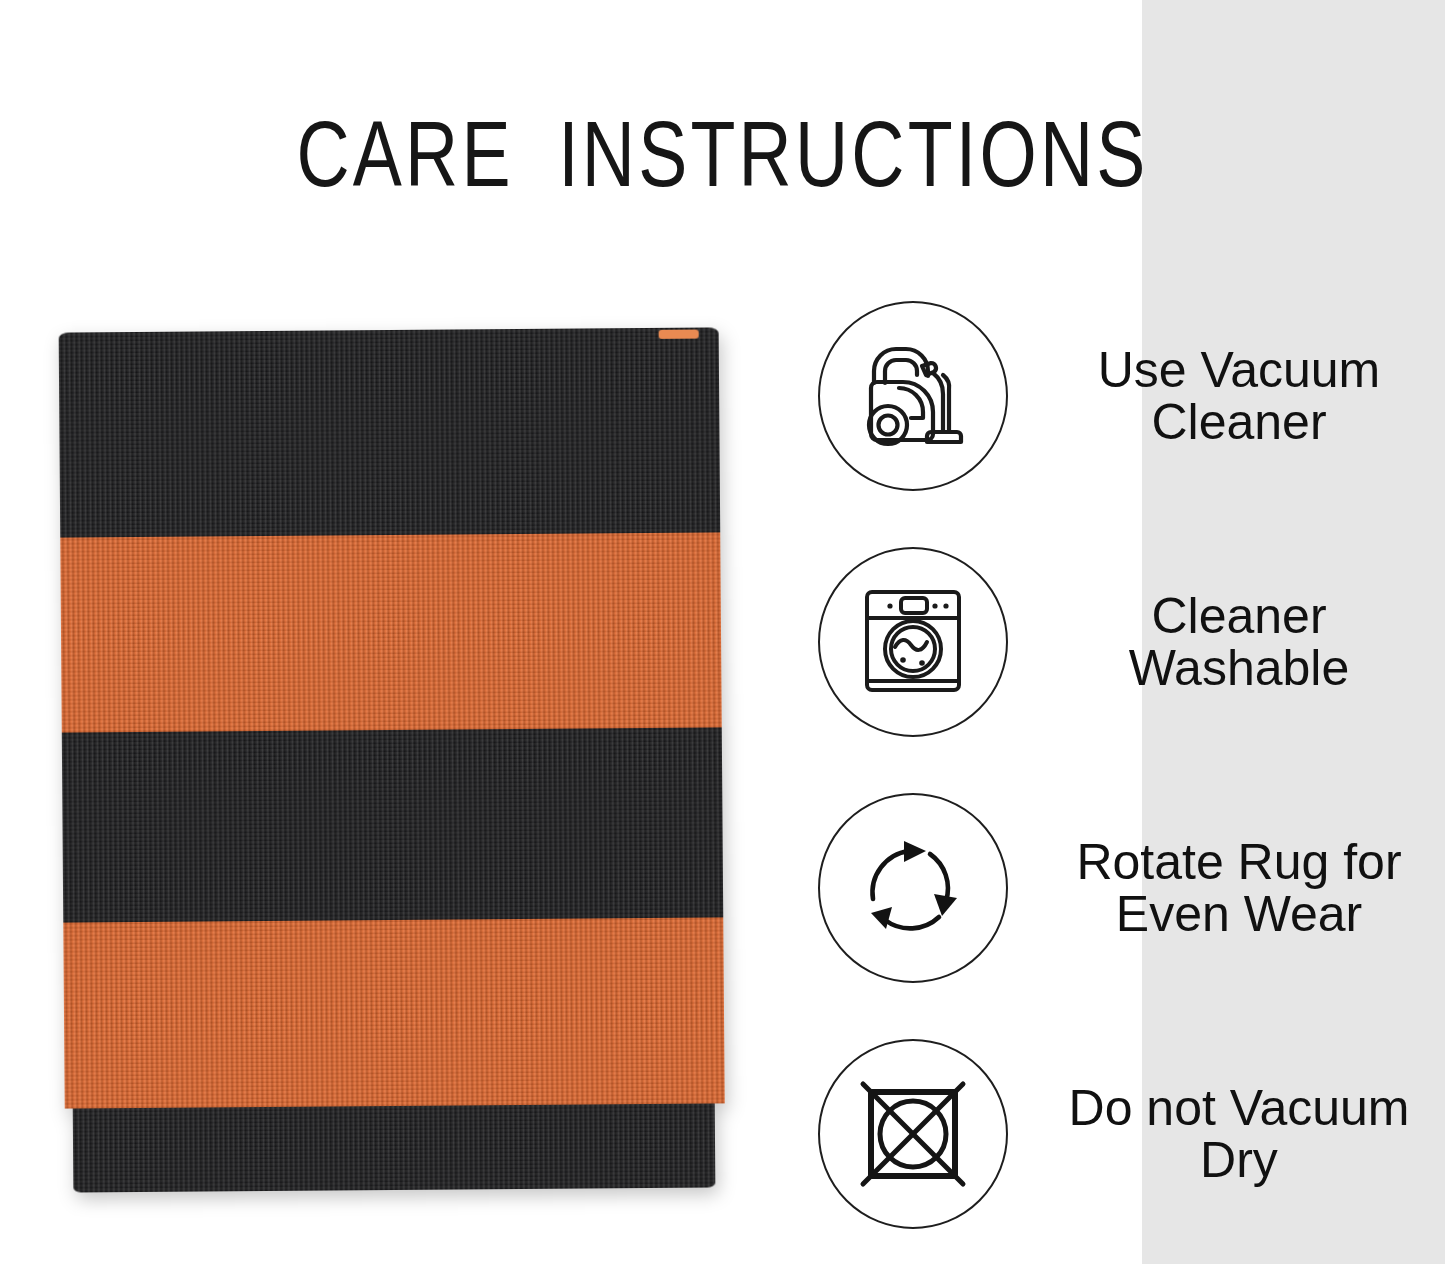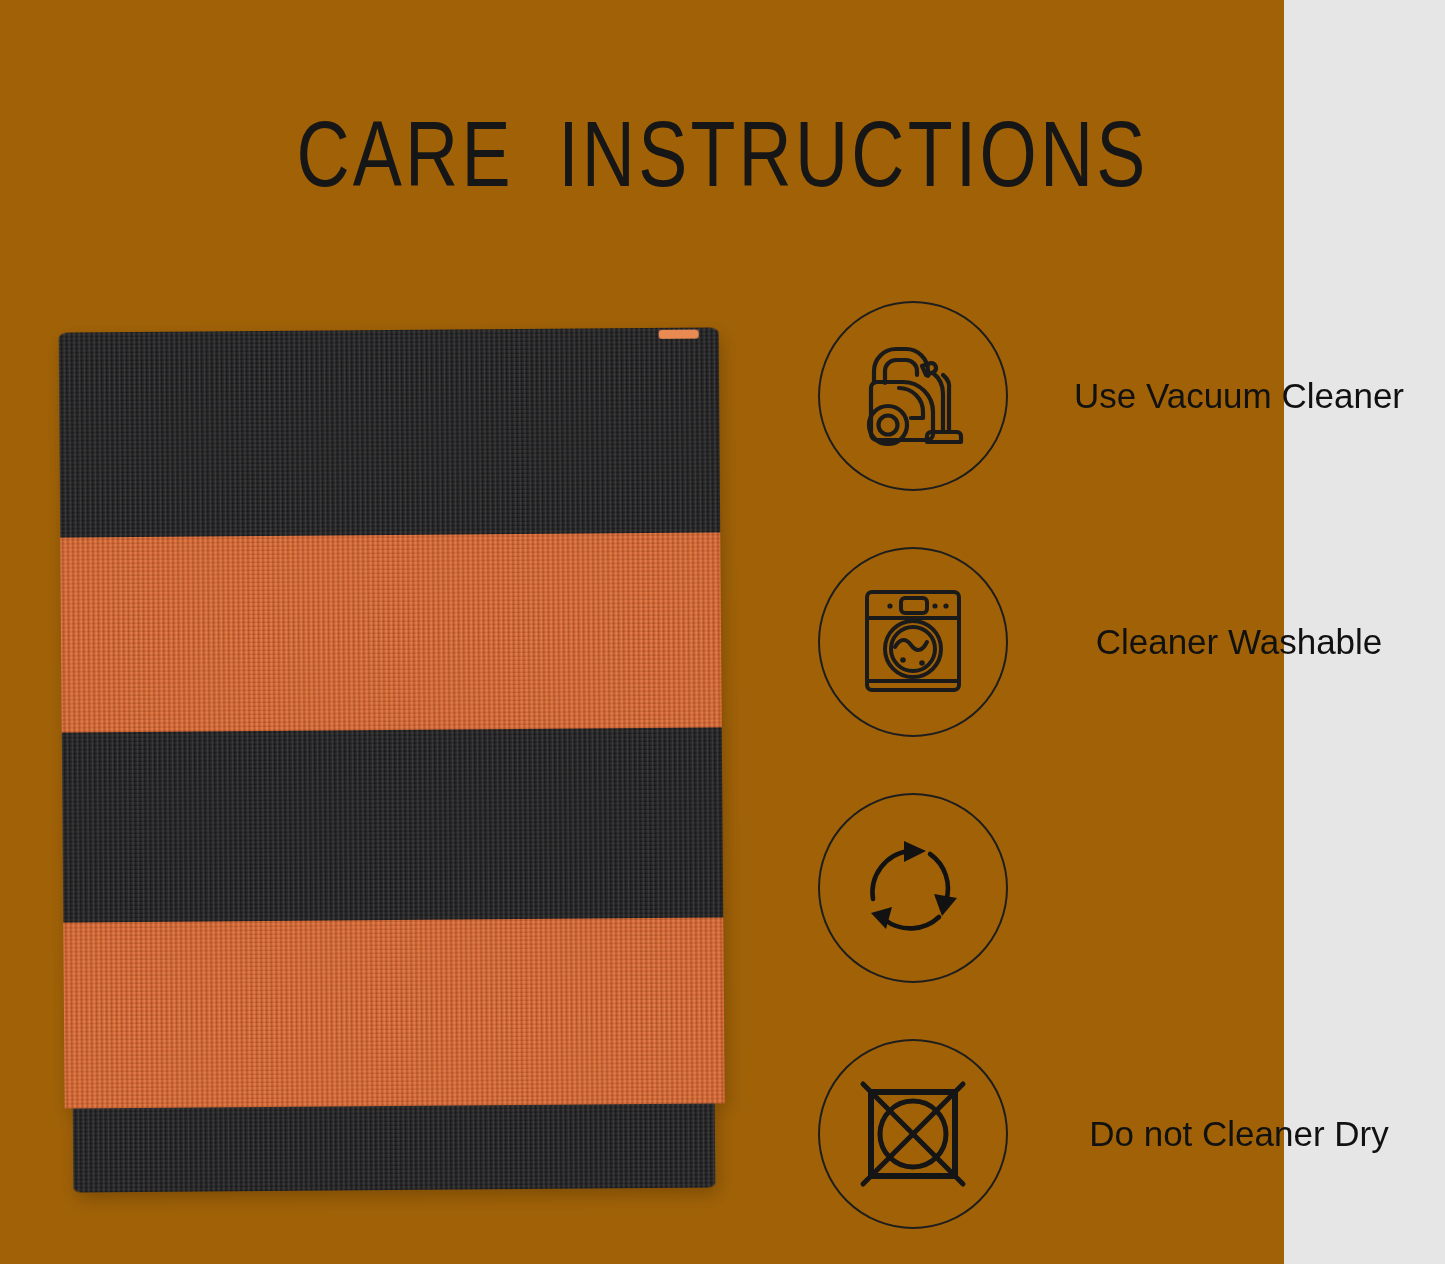--- a/index.html
+++ b/index.html
@@ -10,23 +10,23 @@
     width: 1445px;
     height: 1264px;
     background: #e6e6e6;
     font-family: "Liberation Sans", sans-serif;
     overflow: hidden;
     position: relative;
   }
 
   #page {
     position: relative;
-    width: 1284px;
+    width: 1142px;
     height: 1264px;
-    background: #a16207;
+    background: #ffffff;
   }
 
   
   #title {
     position: absolute;
     left: 0;
     top: 104px;
     width: 1445px;
     text-align: center;
     font-family: "Liberation Sans Narrow", "Liberation Sans", sans-serif;
@@ -119,21 +119,21 @@
     border-radius: 50%;
     display: flex;
     align-items: center;
     justify-content: center;
     box-sizing: border-box;
   }
   .icon-circle svg { display: block; }
   .care-label {
     flex: 1 1 auto;
     padding-left: 32px;
-    font-size: 35px;
+    font-size: 50px;
     line-height: 52px;
     color: #111111;
     text-align: center;
     font-family: "Liberation Sans", sans-serif;
     font-weight: 400;
   }
 </style>
 </head>
 <body>
 
@@ -220,33 +220,34 @@
             <polygon points="50,12 72,22 50,33" fill="#121212" stroke="none"></polygon>
 
             <path d="M76 25 A42 42 0 0 1 92 72" stroke-width="4.6"></path>
             <polygon points="103,69 88,87 80,65" fill="#121212" stroke="none"></polygon>
 
             <path d="M85 88 A42 42 0 0 1 31 91" stroke-width="4.6"></path>
             <polygon points="17,84 38,78 32,100" fill="#121212" stroke="none"></polygon>
           </svg>
         </span>
       </div>
+      <div class="care-label">Rotate Rug for Even Wear</div>
     </div>
 
     <div class="care-row">
       <div class="icon-circle">
         <span>
           <svg width="112" height="112" viewBox="0 0 112 112" fill="none" stroke="#151515" stroke-linecap="round" stroke-linejoin="round">
 
             <rect x="14" y="14" width="84" height="84" stroke-width="6"></rect>
 
             <circle cx="56" cy="56" r="33" stroke-width="5"></circle>
 
             <line x1="6" y1="6" x2="106" y2="106" stroke-width="5"></line>
             <line x1="106" y1="6" x2="6" y2="106" stroke-width="5"></line>
           </svg>
         </span>
       </div>
-      <div class="care-label">Do not Cleaner Dry</div>
+      <div class="care-label">Do not Vacuum Dry</div>
     </div>
 
   </div>
 </div>
 
 </body></html>

